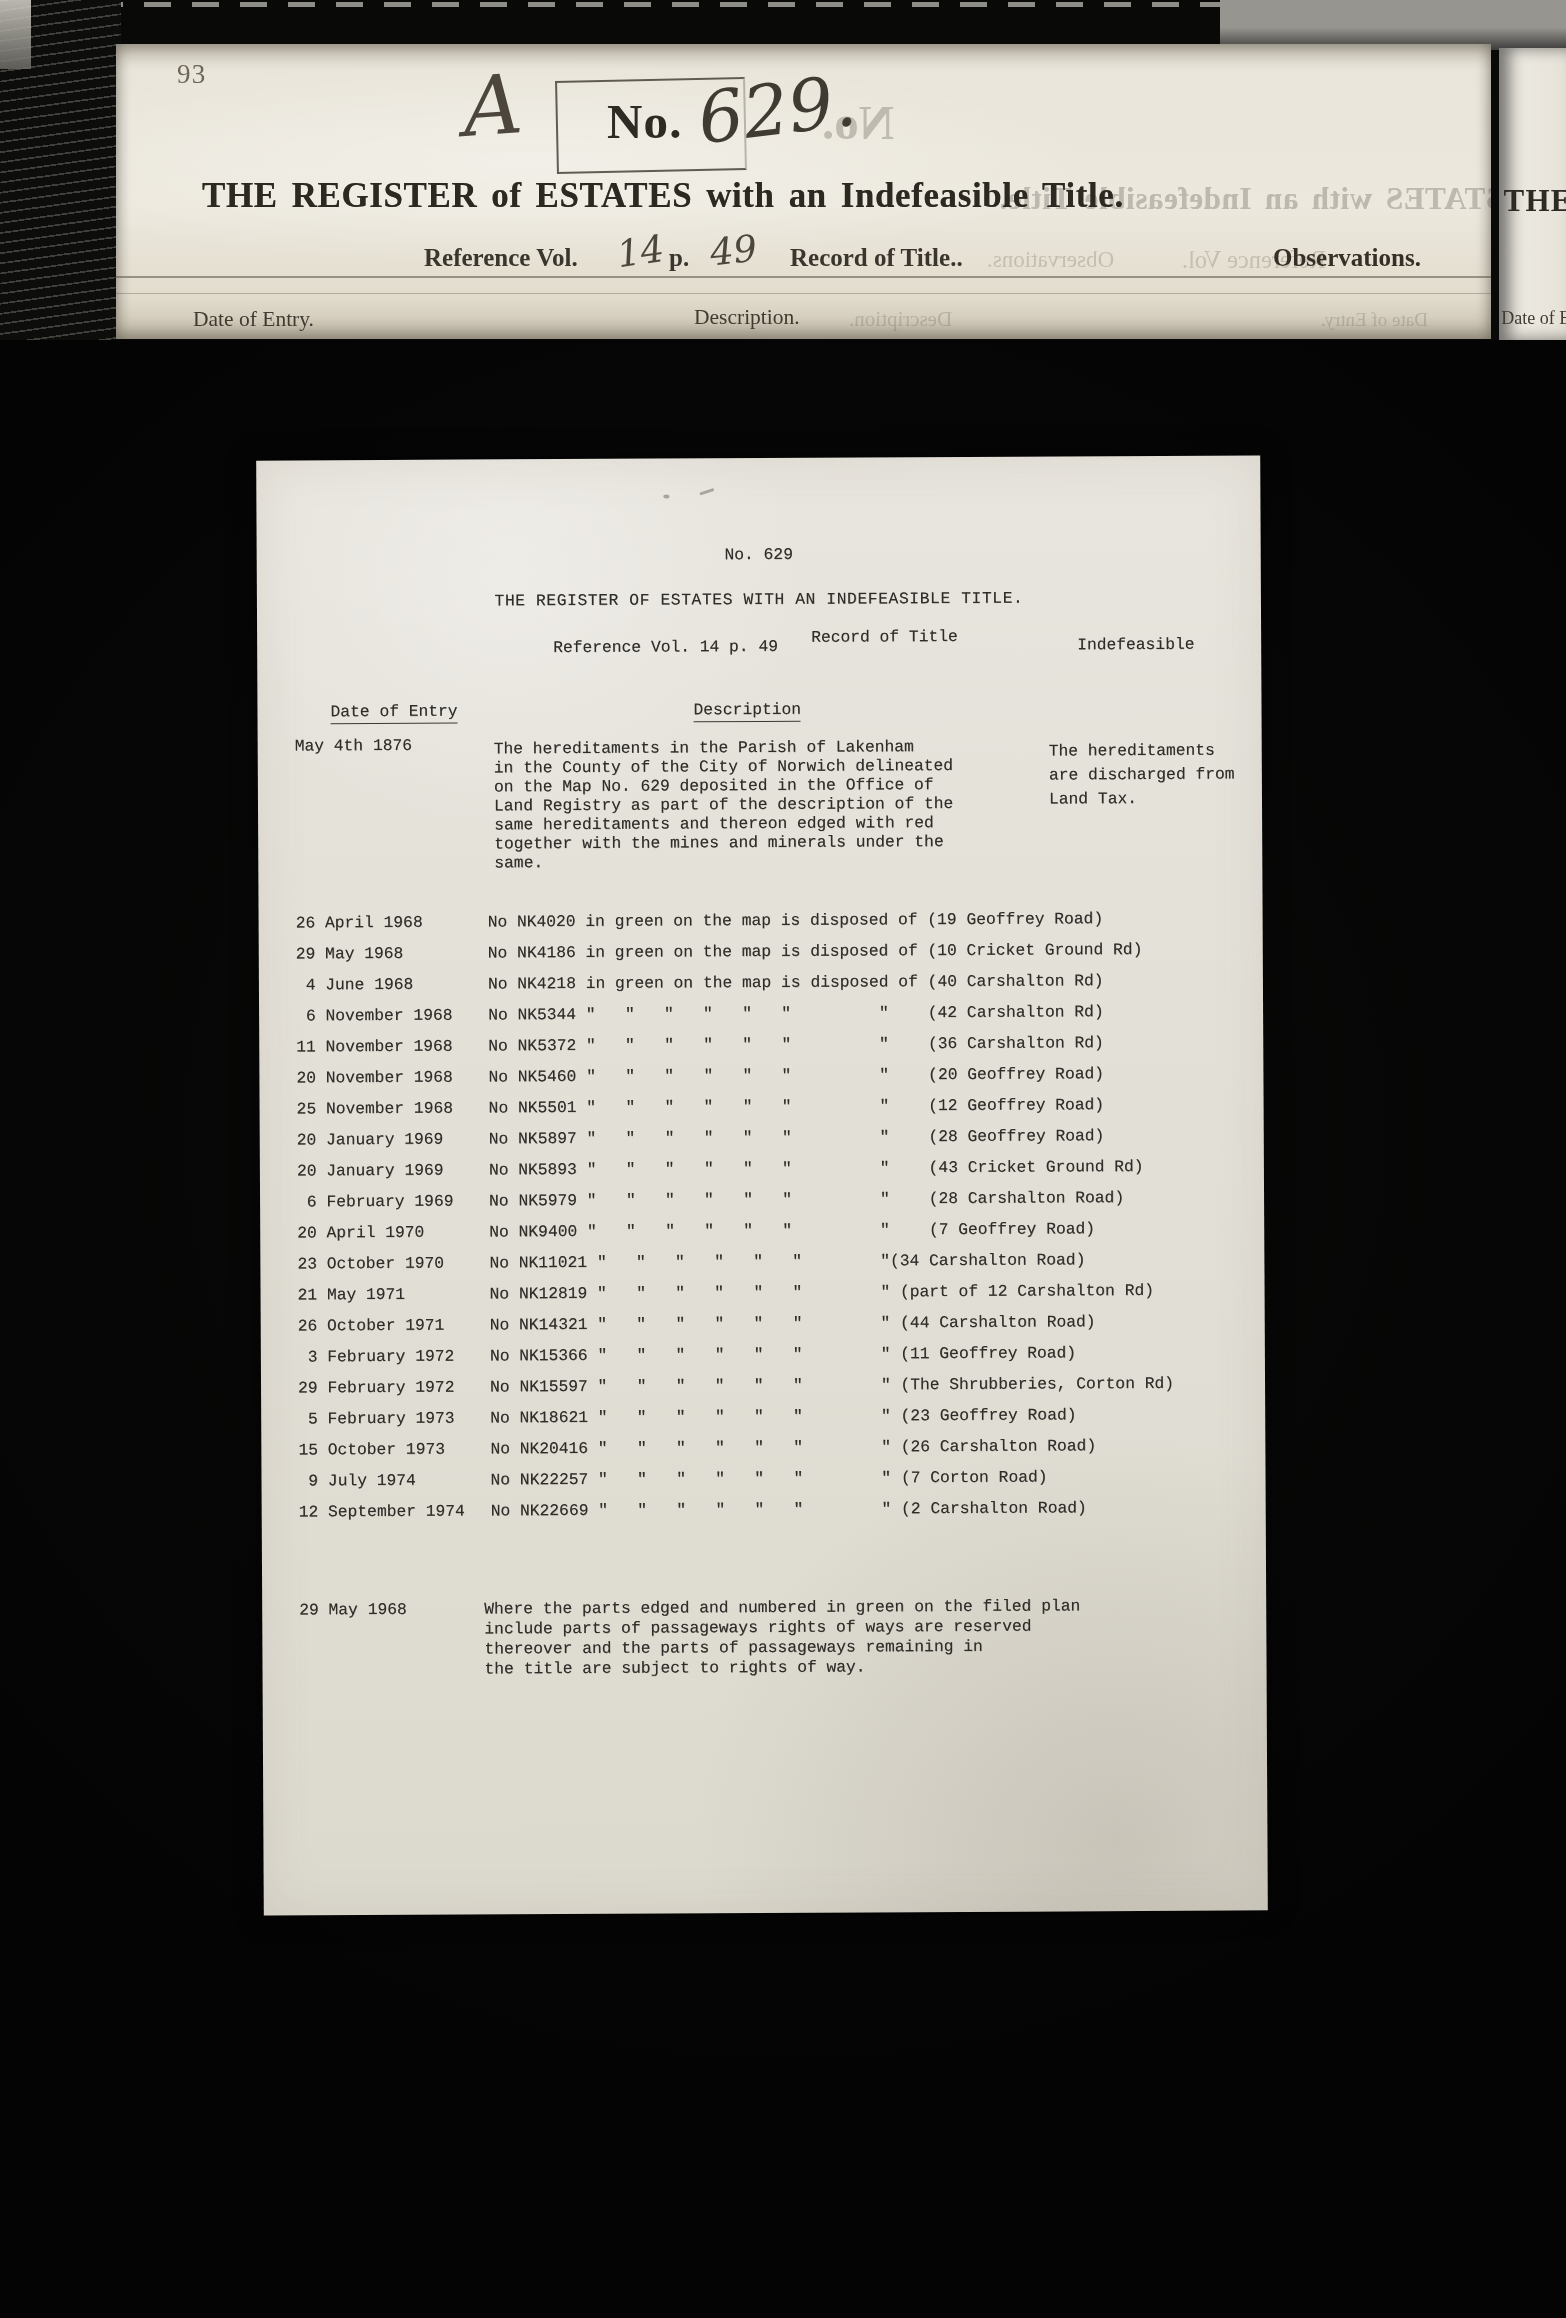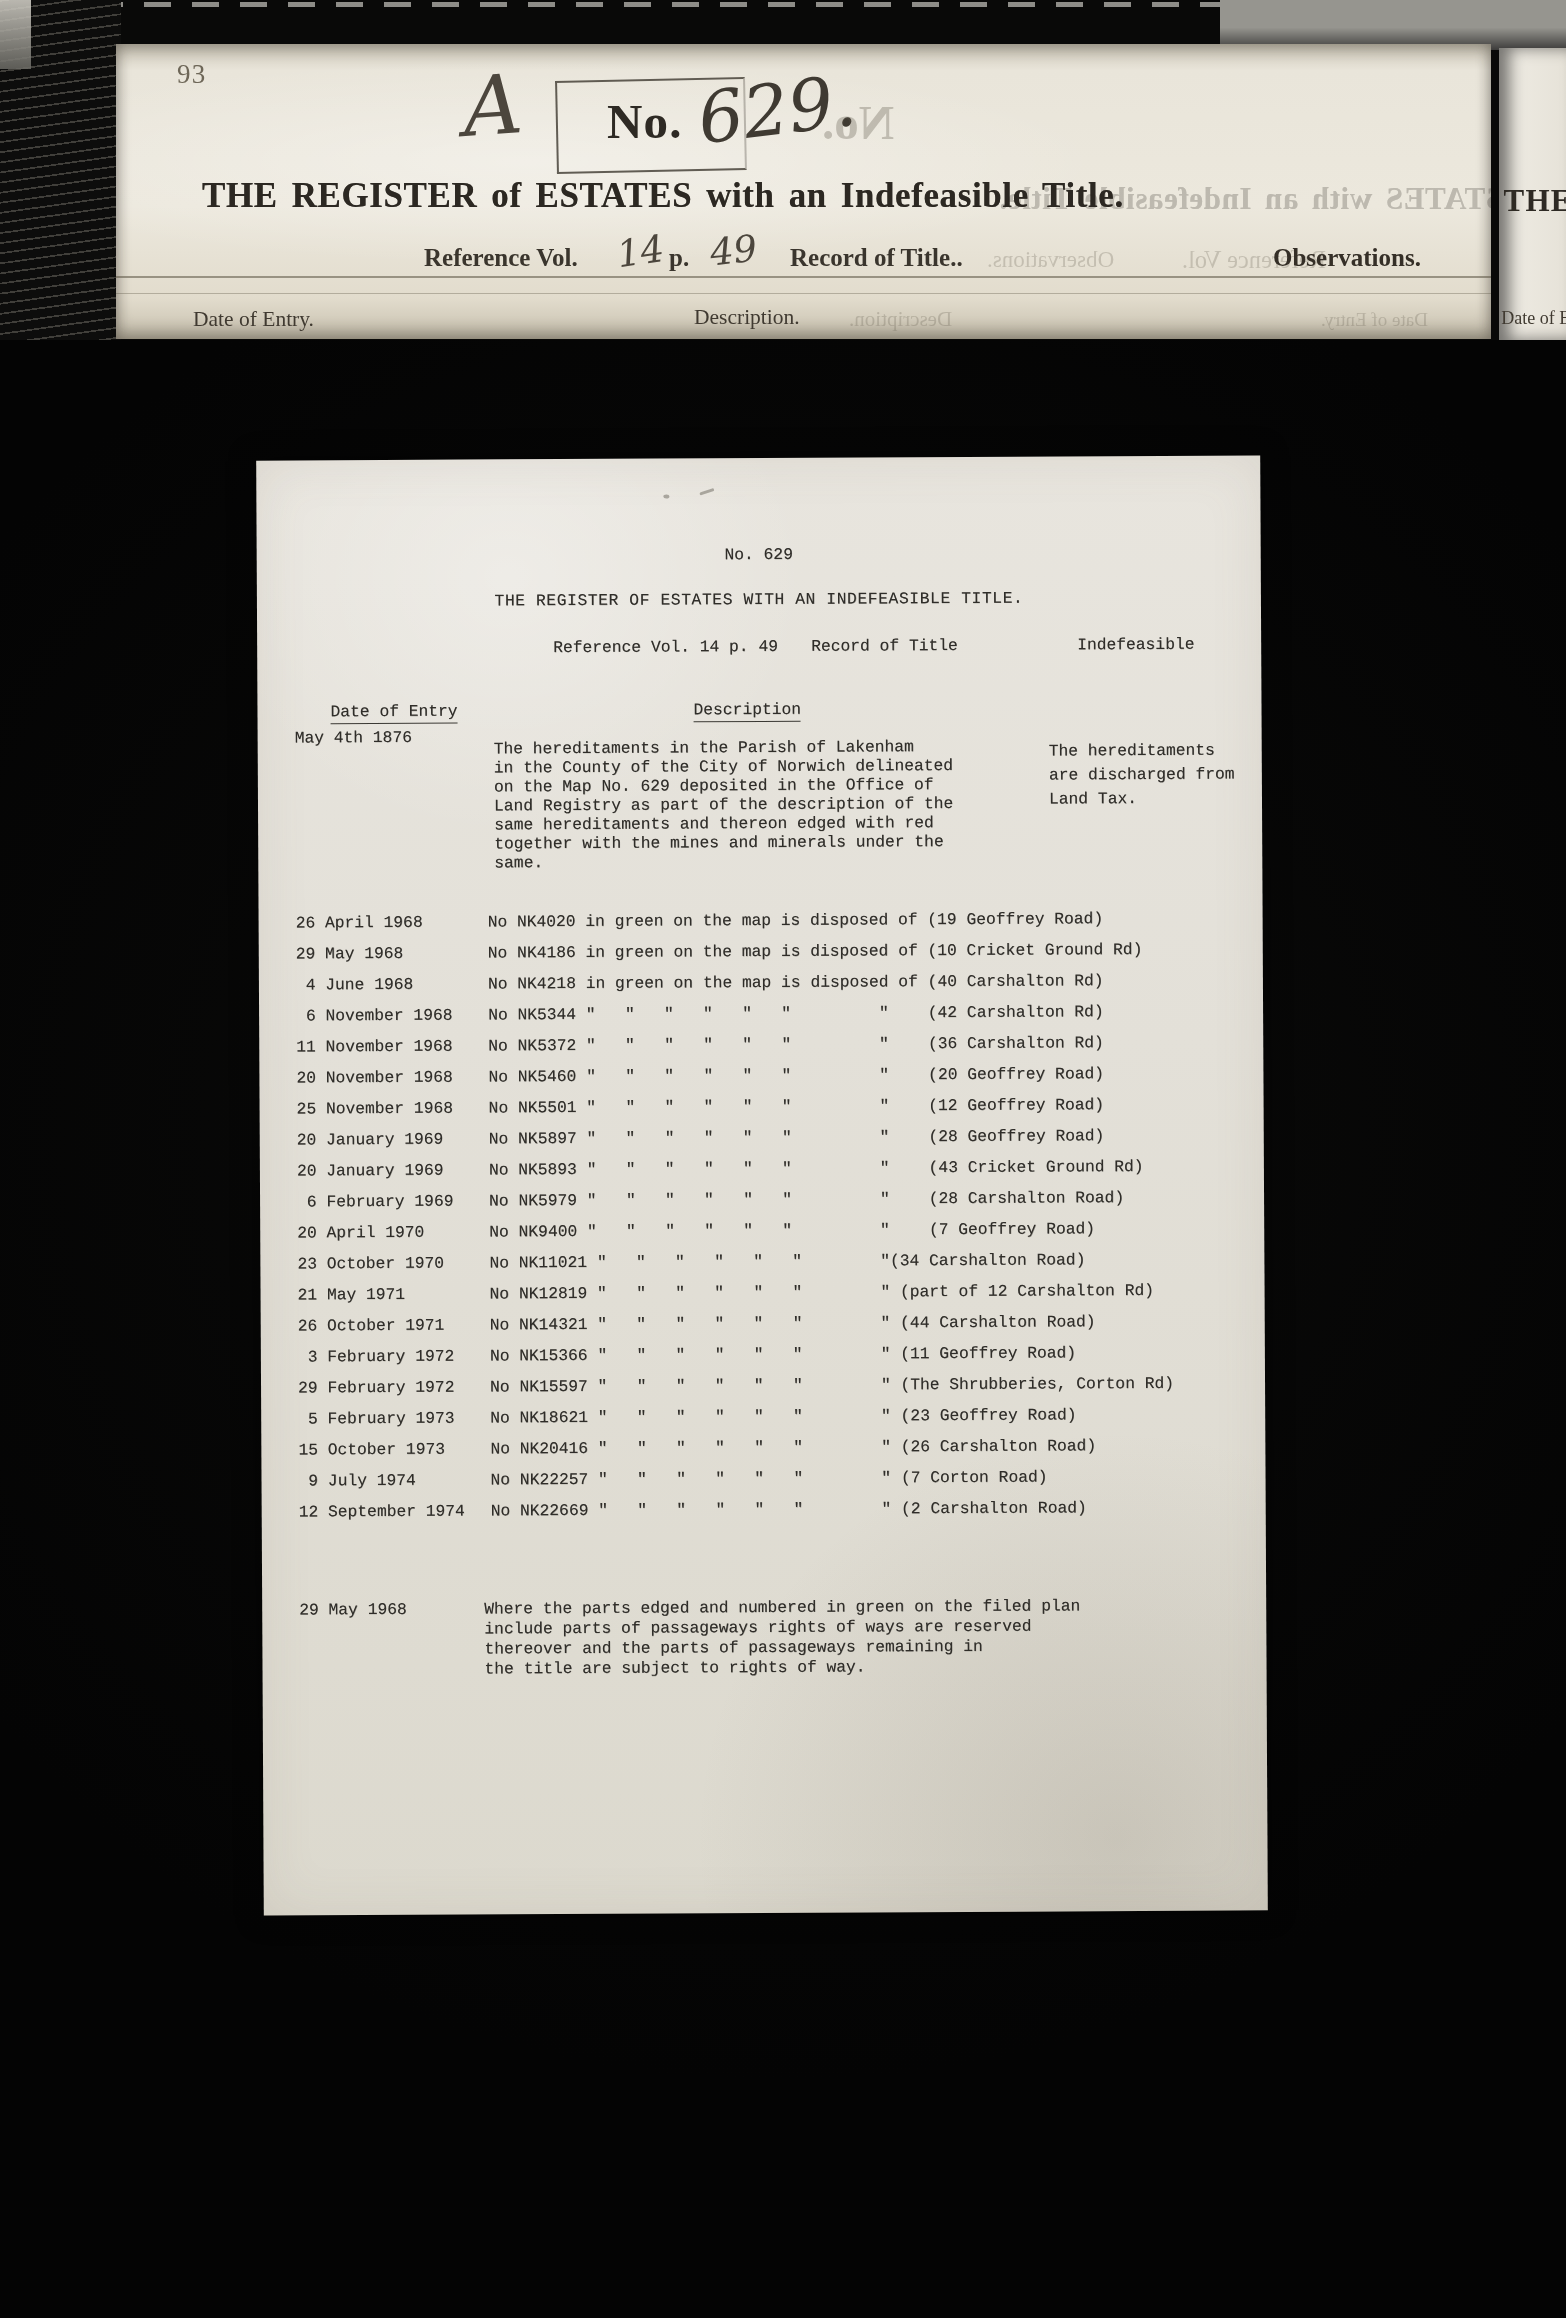--- a/index.html
+++ b/index.html
@@ -77,25 +77,25 @@
   .u { border-bottom:1.2px solid #3b3934; padding-bottom:2.3px; }
 
   .smudge { position:absolute; left:407px; top:32px; width:64px; height:9.3px; opacity:.5; }
   .smudge::before { content:""; position:absolute; left:0; top:4.1px; width:5.8px; height:3.5px; background:#6b675e; border-radius:50%; }
   .smudge::after  { content:""; position:absolute; left:36px; top:0; width:15px; height:2.9px; background:#6b675e;
                     transform:rotate(-18deg); border-radius:1.7px; }
 
   .t-no    { top:87px; }
   .t-title { top:132px; letter-spacing:0.6px; }
   .t-ref    { position:absolute; left:296px;  top:179px; }
-  .t-record { position:absolute; left:554px;  top:179px; }
+  .t-record { position:absolute; left:554px;  top:170px; }
   .t-obs    { position:absolute; left:820px; top:179px; }
   .t-col-date { position:absolute; left:37px;  top:242px;margin-left:36px; }
   .t-col-desc { position:absolute; left:436px; top:242px; }
-  .t-e1-date { position:absolute; left:37px;   top:268px; }
+  .t-e1-date { position:absolute; left:37px;   top:276px; }
   .t-e1-desc { position:absolute; left:236px;  top:280px; line-height:19px; }
   .t-e1-obs  { position:absolute; left:791px; top:283px; line-height:24px; }
   .rows { position:absolute; left:37px; top:447px; width:941px; }
   .row  { height:31px; display:flex; align-items:center; }
   .row .d { width:192px; white-space:pre; }
   .row .l { white-space:pre; }
   .t-e2-date { position:absolute; left:37px;  top:1140px; }
   .t-e2-text { position:absolute; left:222px; top:1140px; line-height:20px; }
 </style>
 </head>

